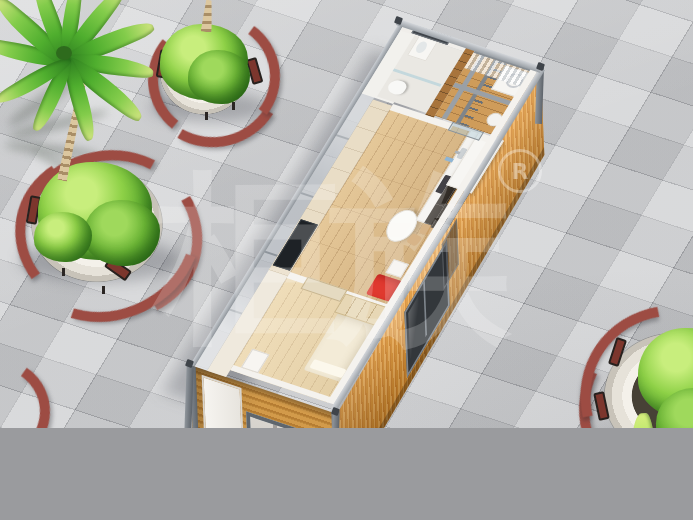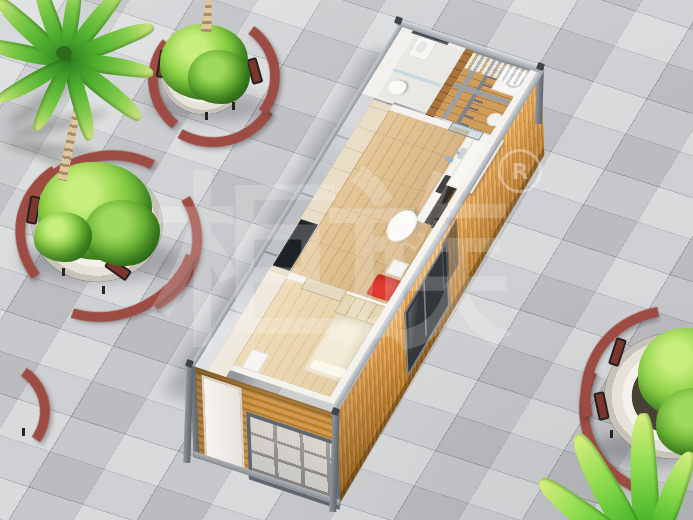--- a/index.html
+++ b/index.html
@@ -1,16 +1,16 @@
 <!DOCTYPE html>
 <html><head>
 <meta charset="utf-8">
 <style>
   html,body{margin:0;padding:0;background:#9a9b9e;font-family:"DejaVu Sans","Liberation Sans",sans-serif;}
-  .stage{position:relative;width:693px;height:520px;overflow:hidden;
+  .stage{position:relative;width:693px;height:428px;overflow:hidden;
     background-color:#cdced0;
     background-image:
       repeating-linear-gradient(121deg, rgba(255,255,255,0.16) 0 55px, rgba(95,98,104,0.10) 55px 110px),
       repeating-linear-gradient(18deg, rgba(255,255,255,0.10) 0 40px, rgba(95,98,104,0.07) 40px 80px),
       repeating-linear-gradient(121deg, rgba(88,90,96,0.30) 0 1px, rgba(0,0,0,0) 1px 55px),
       repeating-linear-gradient(18deg, rgba(88,90,96,0.30) 0 1px, rgba(0,0,0,0) 1px 40px);
   }
   .abs{position:absolute;}
   .haze{left:0;top:0;width:693px;height:520px;
     background:linear-gradient(160deg, rgba(255,255,255,0.22), rgba(255,255,255,0) 45%),

